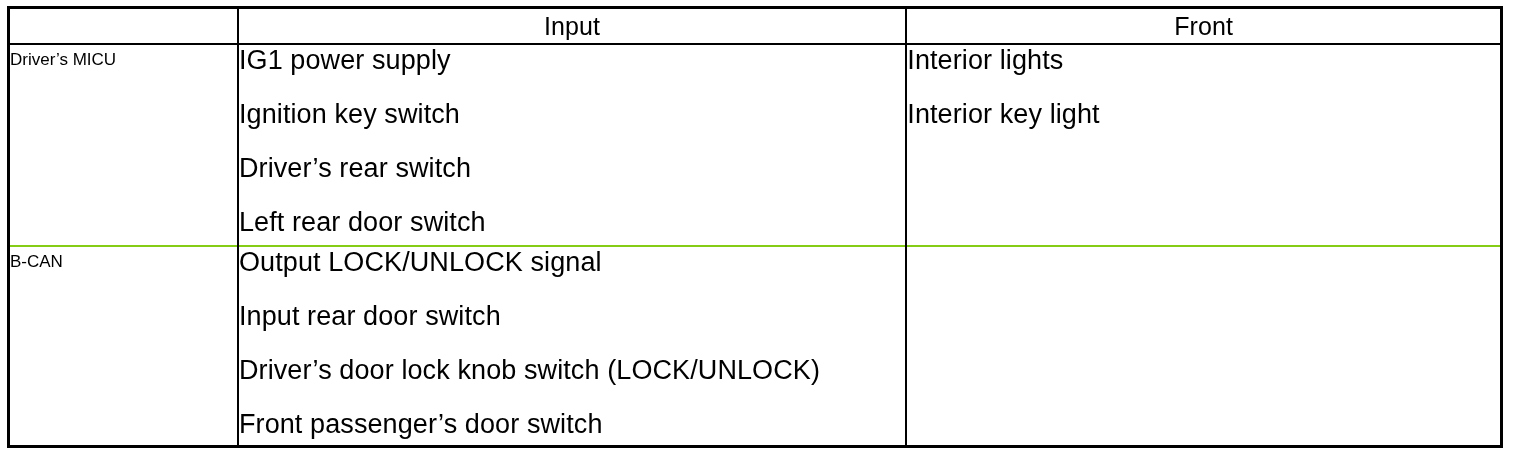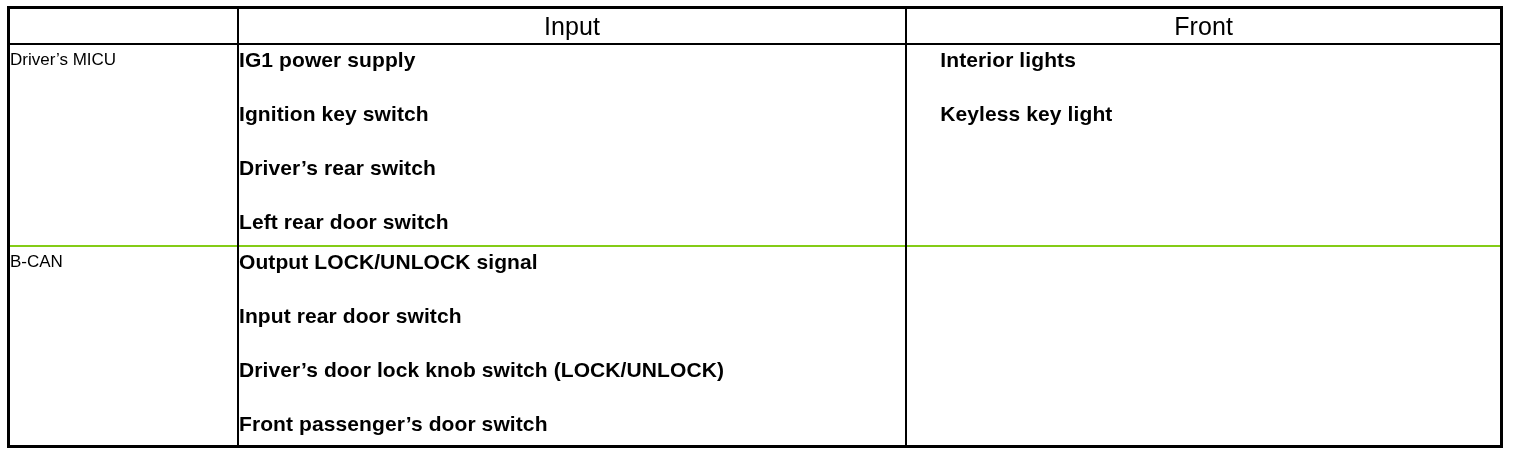--- a/index.html
+++ b/index.html
@@ -73,31 +73,30 @@
     line-height: 30px;
     white-space: nowrap;
   }
   .cell-list {
     border-left: 2px solid #000000;
     padding: 6px 0 0 8px;
   }
   .row-divider > td { border-top: 2px solid #84cc16; }
 
   .line {
-    font-size: 21px;
+    font-size: 27px;
     line-height: 30px;
     height: 30px;
     margin: 0 0 24px 0;
     white-space: nowrap;
     letter-spacing: 0.1px;
-    font-weight: bold;
   }
   .line:last-child { margin-bottom: 0; }
 
-  .cell-output .line { margin-bottom: 24px; margin-left: 33px; }
+  .cell-output .line { margin-bottom: 24px; }
 </style>
 </head>
 <body>
 
 <div class="sheet">
 
   <table class="io-table">
     <colgroup>
       <col class="c-label">
       <col class="c-input">
@@ -119,21 +118,21 @@
 
         <td class="cell-list cell-input">
           <div class="line">IG1 power supply</div>
           <div class="line">Ignition key switch</div>
           <div class="line">Driver’s rear switch</div>
           <div class="line">Left rear door switch</div>
         </td>
 
         <td class="cell-list cell-output">
           <div class="line">Interior lights</div>
-          <div class="line">Keyless key light</div>
+          <div class="line">Interior key light</div>
         </td>
       </tr>
 
       <tr class="body-row-2 row-divider">
         <td class="cell-label">B-CAN</td>
 
         <td class="cell-list cell-input">
           <div class="line">Output LOCK/UNLOCK signal</div>
           <div class="line">Input rear door switch</div>
           <div class="line">Driver’s door lock knob switch (LOCK/UNLOCK)</div>

